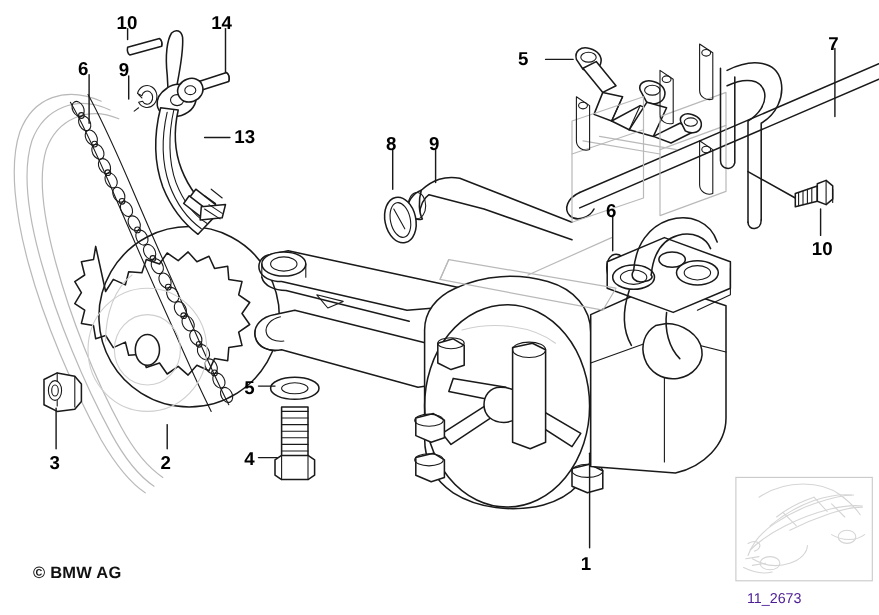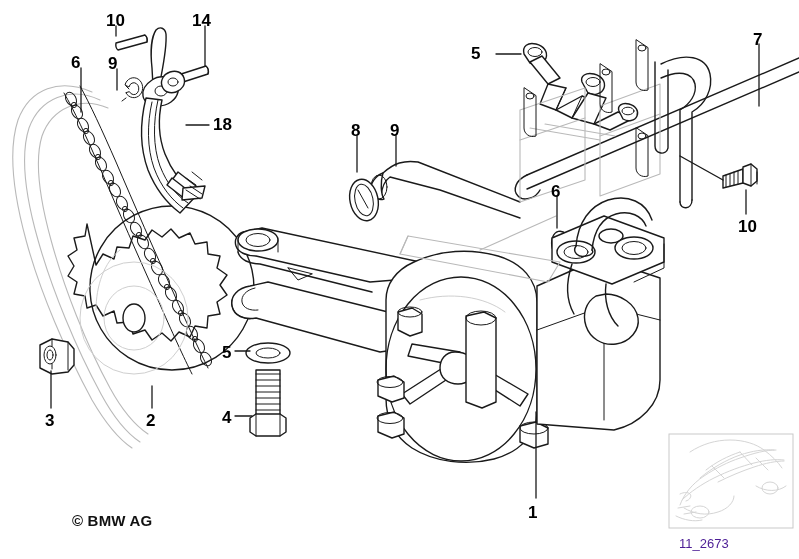--- a/index.html
+++ b/index.html
@@ -36,21 +36,20 @@
   .copyright {
     position: absolute;
     left: 30px;
     top: 512px;
     font-family: "Liberation Sans", sans-serif;
     font-weight: bold;
     font-size: 15px;
     letter-spacing: 0.2px;
     color: #111111;
     white-space: nowrap;
-    margin-left: 42px;
   }
   .diagram-id {
     position: absolute;
     left: 679px;
     top: 536px;
     font-family: "Liberation Sans", sans-serif;
     font-size: 13px;
     color: #4c1d95;
     white-space: nowrap;
   }
@@ -375,21 +374,21 @@
       <div class="callout" style="left: 45px; top: 412px;">3</div>
       <div class="callout" style="left: 222px; top: 409px;">4</div>
       <div class="callout" style="left: 222px; top: 344px;">5</div>
       <div class="callout" style="left: 551px; top: 183px;">6</div>
       <div class="callout" style="left: 753px; top: 31px;">7</div>
       <div class="callout" style="left: 351px; top: 122px;">8</div>
       <div class="callout" style="left: 390px; top: 122px;">9</div>
       <div class="callout" style="left: 471px; top: 45px;">5</div>
       <div class="callout" style="left: 738px; top: 218px;">10</div>
       <div class="callout" style="left: 71px; top: 54px;">6</div>
-      <div class="callout" style="left: 213px; top: 116px;">18</div>
+      <div class="callout" style="left: 213px; top: 116px;">13</div>
       <div class="callout" style="left: 192px; top: 12px;">14</div>
       <div class="callout" style="left: 108px; top: 55px;">9</div>
       <div class="callout" style="left: 106px; top: 12px;">10</div>
     </div>
 
   <div class="copyright">© BMW AG</div>
   <div class="diagram-id">11_2673</div>
 </div>
 
 </body></html>

